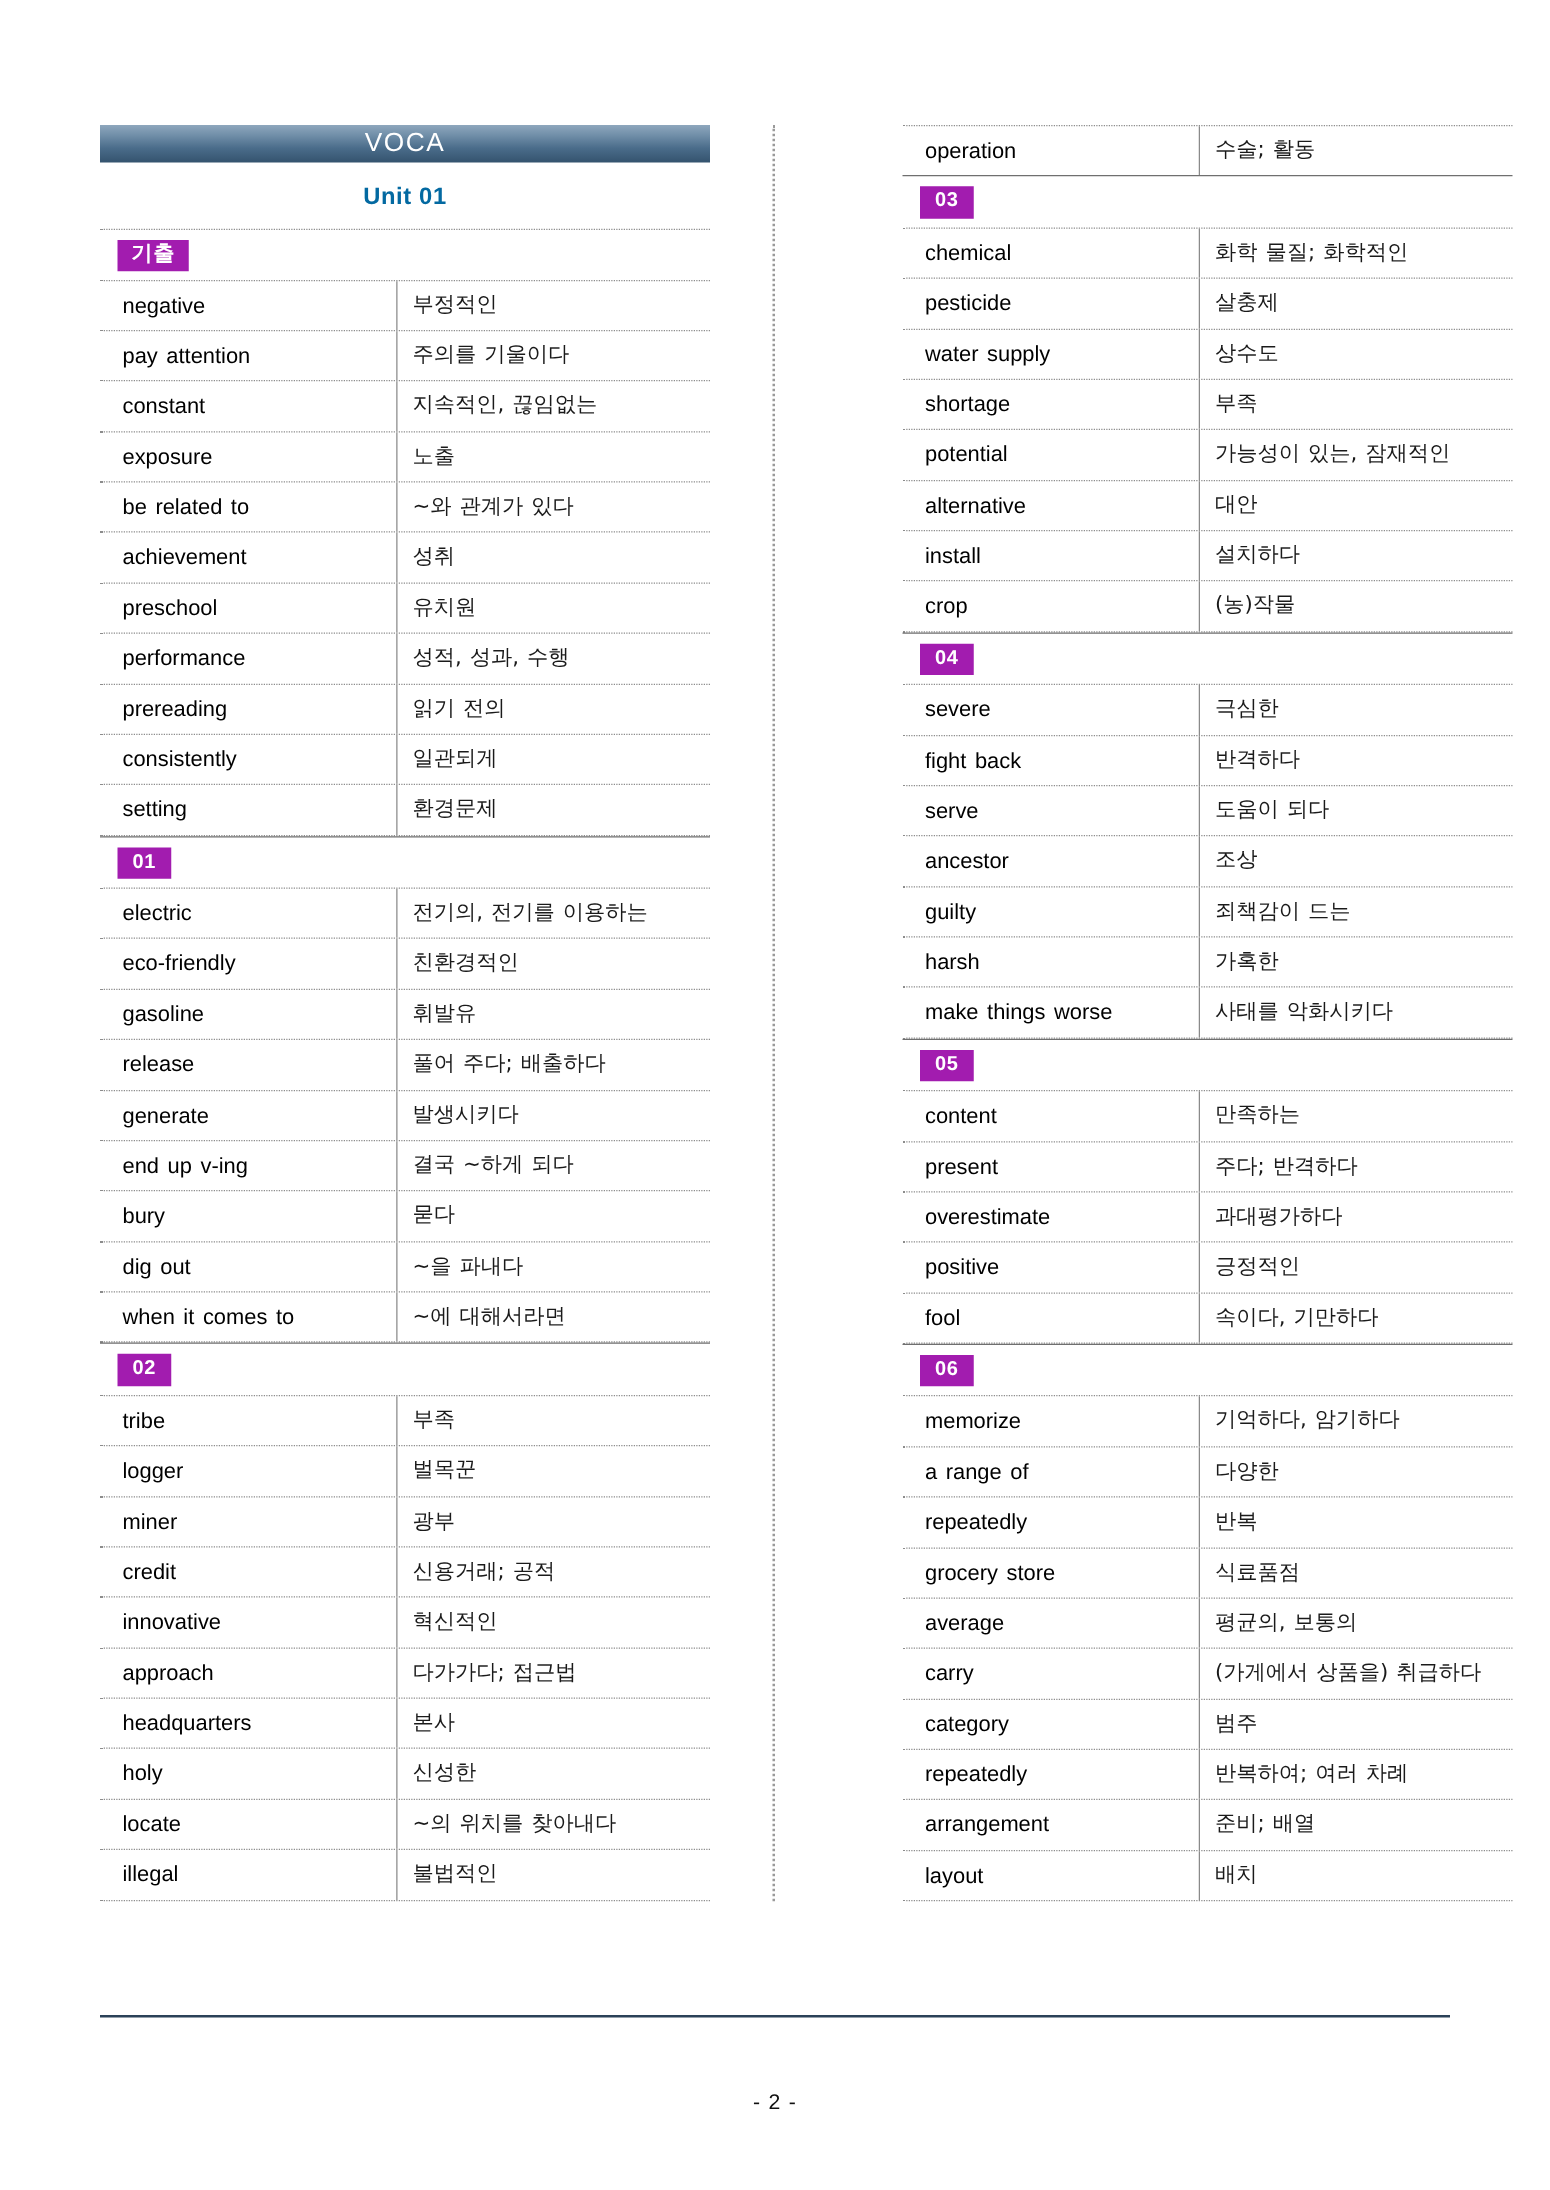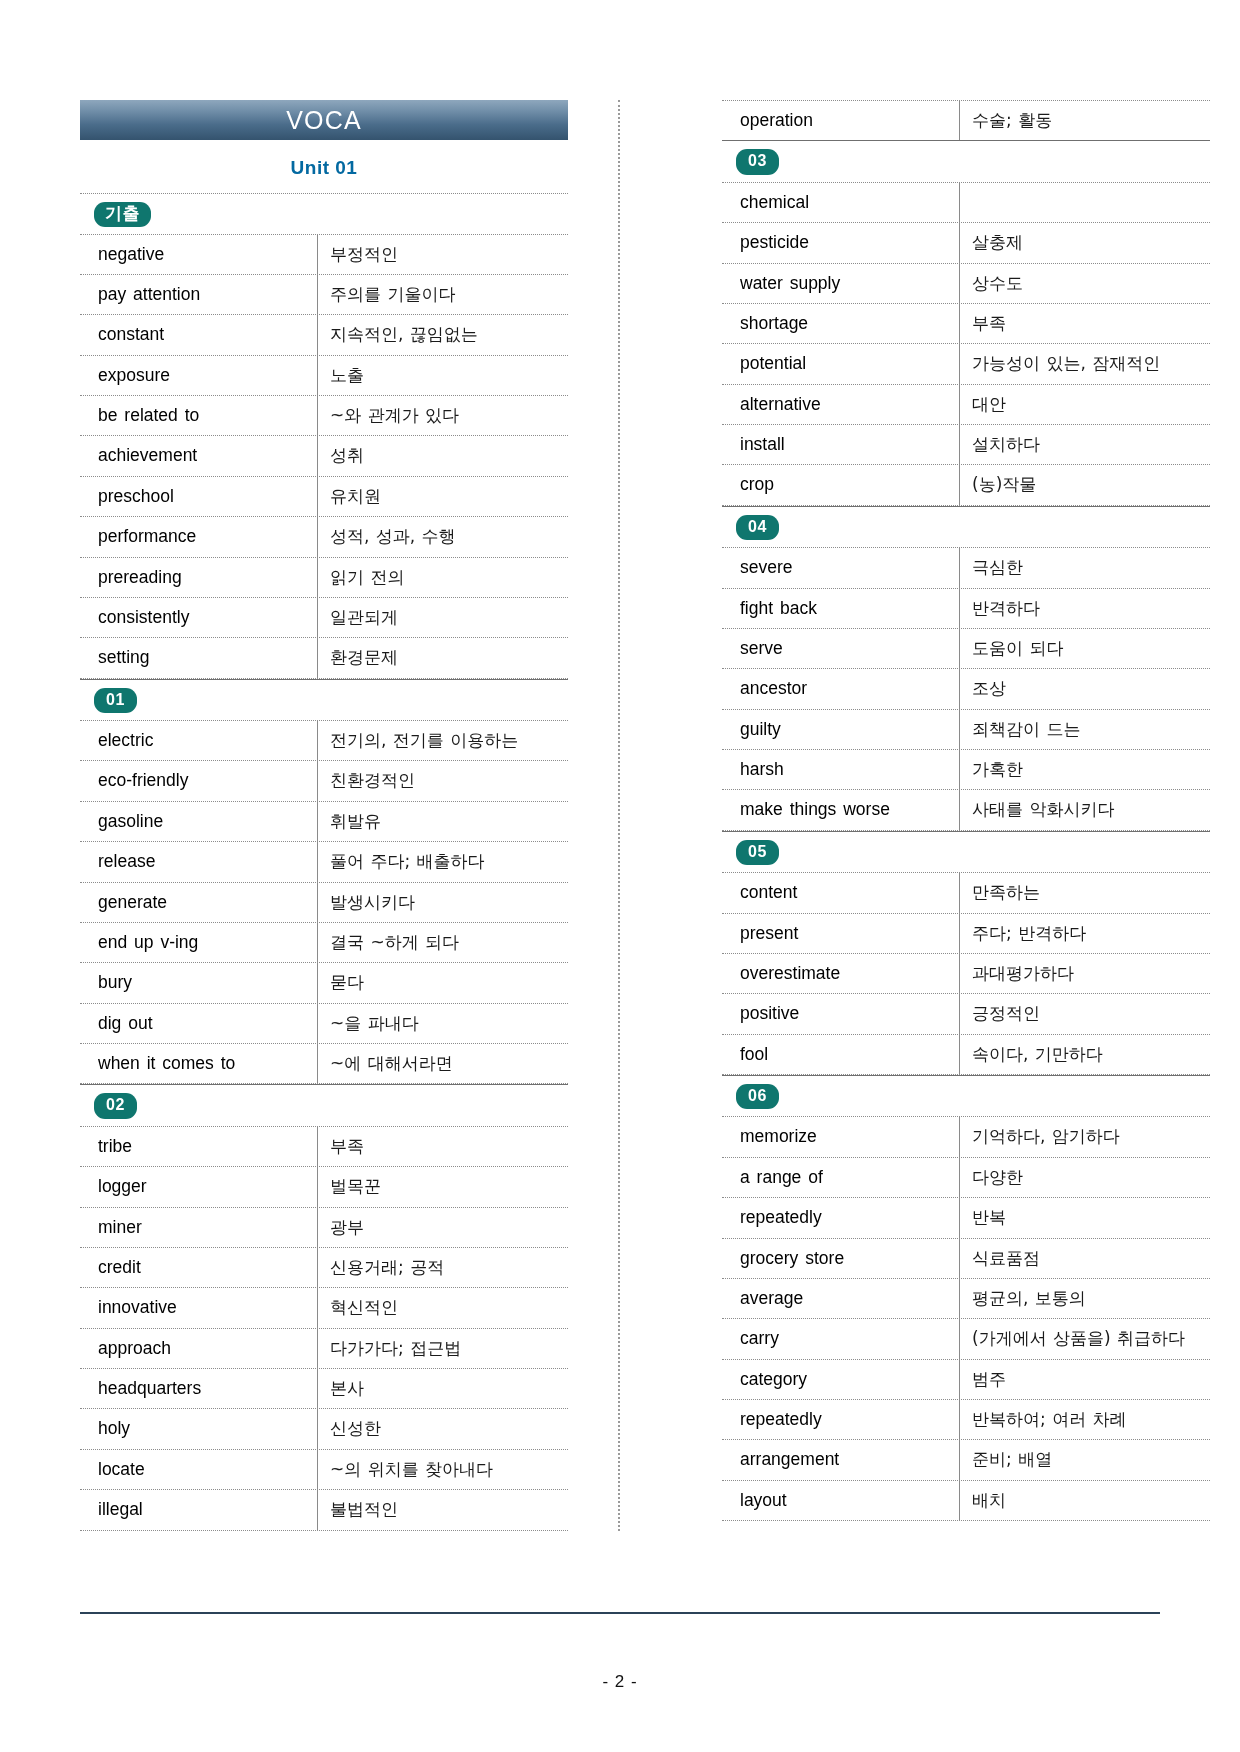--- a/index.html
+++ b/index.html
@@ -42,31 +42,31 @@
   .col-gap {
     flex: 0 0 104px;
     align-self: stretch;
     min-height: 1340px;
     border-left: 2px dotted #9a9a9a;
     margin-left: 50px;
   }
 
   
   .voca-banner {
-    height: 40px;
+    height: 30px;
     display: flex;
     align-items: center;
     justify-content: center;
     background: linear-gradient(to bottom,
                 #8ea7bd 0%,
                 #708ea8 28%,
                 #4a6c8a 62%,
                 #34536e 100%);
     color: #ffffff;
-    font-size: 25px;
+    font-size: 21px;
     letter-spacing: 1.2px;
     font-weight: 400;
   }
 
   .unit-title {
     text-align: center;
     font-size: 19px;
     font-weight: bold;
     letter-spacing: 0.5px;
     padding: 17px 0 14px 0;
@@ -77,28 +77,27 @@
   .section-head {
     padding: 8px 0 7px 14px;
     border-top: 1px dotted #8c8c8c;
   }
   .section-head.solid-top {
     border-top: 1px solid #6f6f6f;
   }
 
   .badge {
     display: inline-block;
-    background: #0f766e;
+    background: #a21caf;
     color: #ffffff;
     font-size: 16px;
     font-weight: bold;
     letter-spacing: 0.5px;
     padding: 3px 12px 4px 12px;
     line-height: 1.15;
-    border-radius: 11px;
   }
   .badge.ko {
     font-family: "DejaVu Sans", "Liberation Sans", sans-serif;
     padding: 2px 11px 3px 11px;
     font-size: 17px;
     text-align: right;
   }
 
   
   .vrow {
@@ -305,20 +304,21 @@
       <div id="right-lead">
           <div class="vrow">
             <div class="en">operation</div>
             <div class="ko">수술; 활동</div>
           </div>
         </div>
       <div id="right-sections">
           <div class="section-head solid-top"><span class="badge">03</span></div>
           <div class="vrow">
             <div class="en">chemical</div>
+            <div class="ko">화학 물질; 화학적인</div>
           </div>
           <div class="vrow">
             <div class="en">pesticide</div>
             <div class="ko">살충제</div>
           </div>
           <div class="vrow">
             <div class="en">water supply</div>
             <div class="ko">상수도</div>
           </div>
           <div class="vrow">

